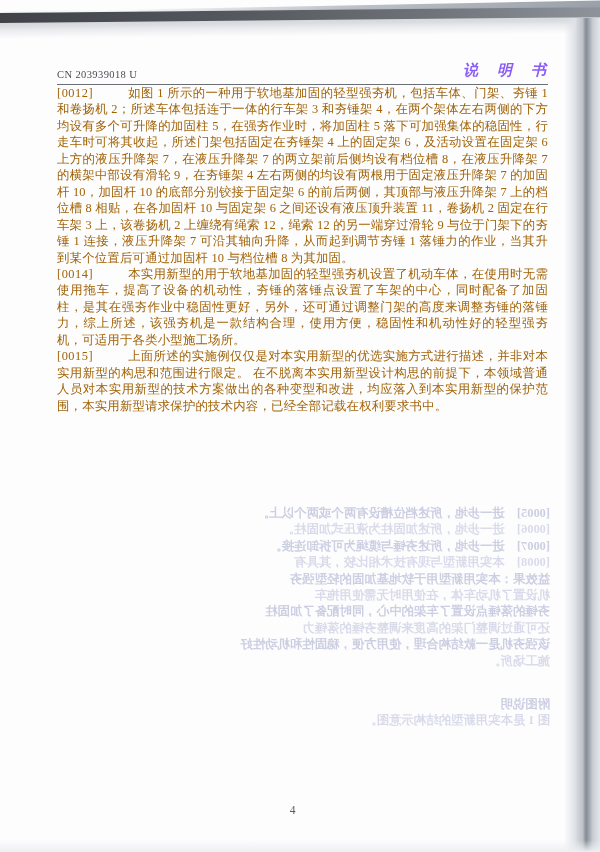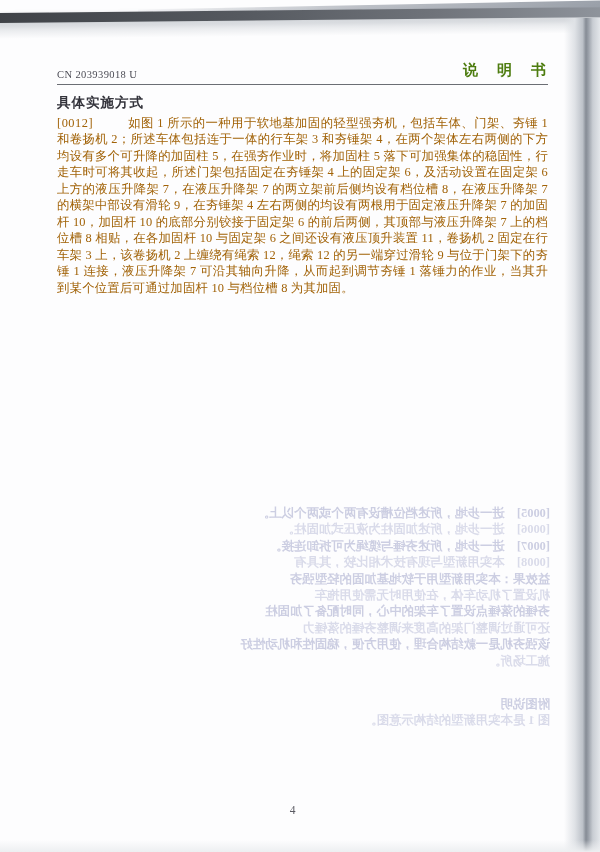--- a/index.html
+++ b/index.html
@@ -34,21 +34,21 @@
     position:absolute;left:0;bottom:0;width:600px;height:12px;
     background:linear-gradient(rgba(240,241,243,0),#edeff1);
   }
 
   
   .doc{
     position:absolute;left:57px;top:61px;width:491px;color:#3a3a42;
   }
   .hdr{display:flex;align-items:flex-end;font-size:10.5px;color:#4c4c55;letter-spacing:.4px;}
   .hdr .left{flex:1;text-align:left;}
-  .hdr .center{flex:0 0 auto;font-size:15px;font-weight:bold;color:#4d7c0f;letter-spacing:2px;}
+  .hdr .center{flex:0 0 auto;font-size:15px;font-weight:bold;color:#8b5cf6;letter-spacing:2px;font-style:italic;}
   .hdr .right{flex:1;text-align:right;}
   .hdr-rule{border:0;border-top:1.6px solid #6b6e74;margin:4px 0 0 0;}
 
   .sec-heading{
     font-size:13.5px;font-weight:bold;color:#33333b;letter-spacing:1px;
     margin:9px 0 3px 0;
   }
   .para{
     margin:0;font-size:12.4px;line-height:16.45px;text-align:justify;
     color:#a16207;letter-spacing:.2px;
@@ -85,26 +85,27 @@
   <div class="bottom-fade"></div>
 
   <div class="doc">
 
     <div class="hdr">
       <span class="left">CN 203939018 U</span>
       <span class="center">说　明　书</span>
     </div>
     <hr class="hdr-rule">
 
-    <div class="sec-heading">具体实施方式</div>
 
     <p class="para"><span class="plabel">[0012]</span><span>如图 1 所示的一种用于软地基加固的轻型强夯机，包括车体、门架、夯锤 1 和卷扬机 2；所述车体包括连于一体的行车架 3 和夯锤架 4，在两个架体左右两侧的下方均设有多个可升降的加固柱 5，在强夯作业时，将加固柱 5 落下可加强集体的稳固性，行走车时可将其收起，所述门架包括固定在夯锤架 4 上的固定架 6，及活动设置在固定架 6 上方的液压升降架 7，在液压升降架 7 的两立架前后侧均设有档位槽 8，在液压升降架 7 的横架中部设有滑轮 9，在夯锤架 4 左右两侧的均设有两根用于固定液压升降架 7 的加固杆 10，加固杆 10 的底部分别铰接于固定架 6 的前后两侧，其顶部与液压升降架 7 上的档位槽 8 相贴，在各加固杆 10 与固定架 6 之间还设有液压顶升装置 11，卷扬机 2 固定在行车架 3 上，该卷扬机 2 上缠绕有绳索 12，绳索 12 的另一端穿过滑轮 9 与位于门架下的夯锤 1 连接，液压升降架 7 可沿其轴向升降，从而起到调节夯锤 1 落锤力的作业，当其升到某个位置后可通过加固杆 10 与档位槽 8 为其加固。</span></p>
 
 
+    <p class="para"><span class="plabel">[0014]</span><span>本实用新型的用于软地基加固的轻型强夯机设置了机动车体，在使用时无需使用拖车，提高了设备的机动性，夯锤的落锤点设置了车架的中心，同时配备了加固柱，是其在强夯作业中稳固性更好，另外，还可通过调整门架的高度来调整夯锤的落锤力，综上所述，该强夯机是一款结构合理，使用方便，稳固性和机动性好的轻型强夯机，可适用于各类小型施工场所。</span></p>
 
+    <p class="para"><span class="plabel">[0015]</span><span>上面所述的实施例仅仅是对本实用新型的优选实施方式进行描述，并非对本实用新型的构思和范围进行限定。 在不脱离本实用新型设计构思的前提下，本领域普通人员对本实用新型的技术方案做出的各种变型和改进，均应落入到本实用新型的保护范围，本实用新型请求保护的技术内容，已经全部记载在权利要求书中。</span></p>
 
   </div>
 
   <div class="bleed">
     <div class="bline">[0005]　进一步地，所述档位槽设有两个或两个以上。</div>
     <div class="bline">[0006]　进一步地，所述加固柱为液压式加固柱。</div>
     <div class="bline">[0007]　进一步地，所述夯锤与缆绳为可拆卸连接。</div>
     <div class="bline">[0008]　本实用新型与现有技术相比较，其具有</div>
     <div class="bline">益效果：本实用新型用于软地基加固的轻型强夯</div>
     <div class="bline">机设置了机动车体，在使用时无需使用拖车</div>

